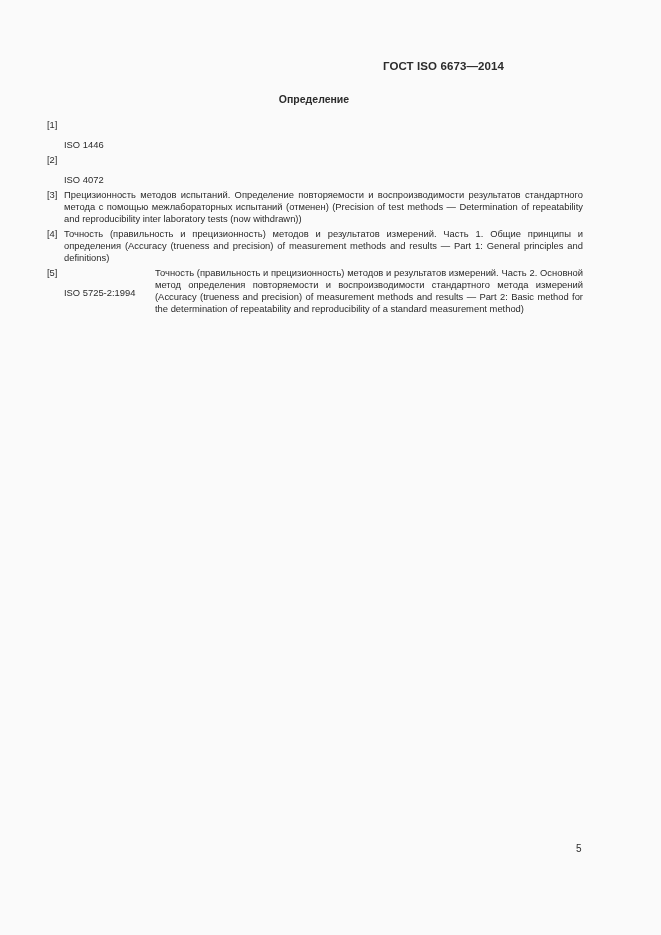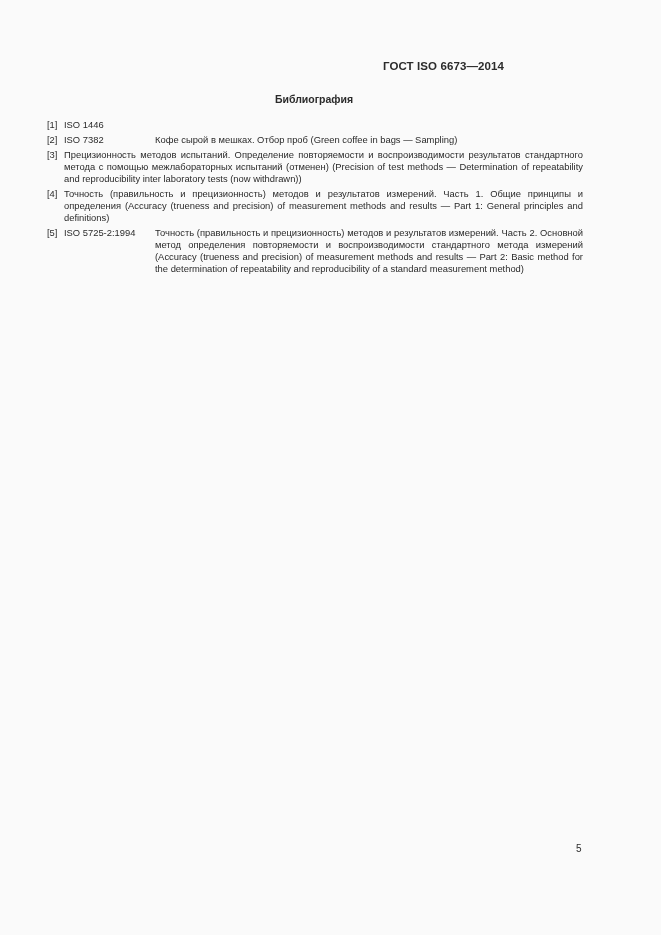--- a/index.html
+++ b/index.html
@@ -52,20 +52,21 @@
       line-height: 12px;
       margin-bottom: 3px;
     }
     .bib-num {
       width: 17px;
       flex: none;
     }
     .bib-code {
       width: 91px;
       flex: none;
+      margin-top: 20px;
     }
     .bib-text {
       flex: 1;
       text-align: justify;
       text-align-last: left;
       hyphens: manual;
     }
     .page-number {
       position: absolute;
       top: 843px;
@@ -74,33 +75,32 @@
       color: #2b2b2b;
     }
   </style>
 </head>
 <body>
 
 <div class="page">
 
   <div class="doc-code">ГОСТ ISO 6673—2014</div>
 
-  <div class="bib-title">Библиография</div>
+  <div class="bib-title">Определение</div>
 
   <div class="bib-list">
 
     <div class="bib-entry">
       <span class="bib-num">[1]</span>
       <span class="bib-code">ISO 1446</span>
     </div>
 
     <div class="bib-entry">
       <span class="bib-num">[2]</span>
-      <span class="bib-code">ISO 7382</span>
-      <span class="bib-text">Кофе сырой в мешках. Отбор проб (Green coffee in bags — Sampling)</span>
+      <span class="bib-code">ISO 4072</span>
     </div>
 
     <div class="bib-entry">
       <span class="bib-num">[3]</span>
       <span class="bib-text">Прецизионность методов испытаний. Определение повторяемости и воспроизводимости результатов стандартного метода с помощью межлабораторных испытаний (отменен) (Pre­cision of test methods — Determination of repeatability and reproducibility inter laboratory tests (now withdrawn))</span>
     </div>
 
     <div class="bib-entry">
       <span class="bib-num">[4]</span>
       <span class="bib-text">Точность (правильность и прецизионность) методов и результатов измерений. Часть 1. Об­щие принципы и определения (Accuracy (trueness and precision) of measurement methods and results — Part 1: General principles and definitions)</span>

